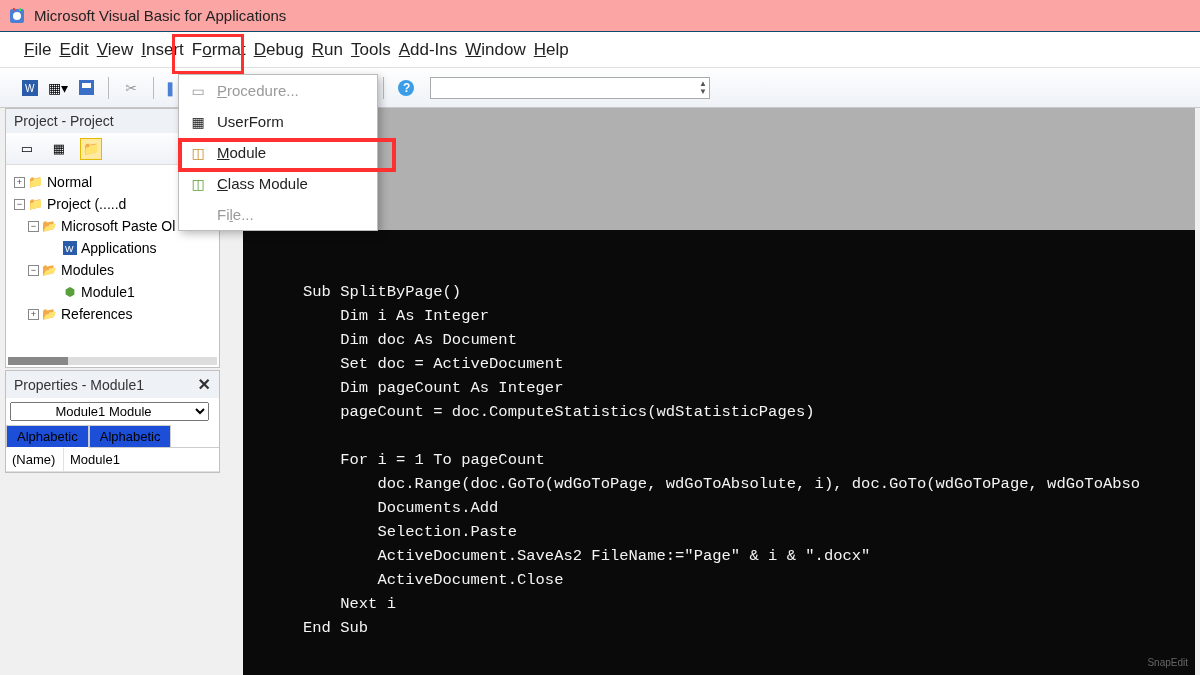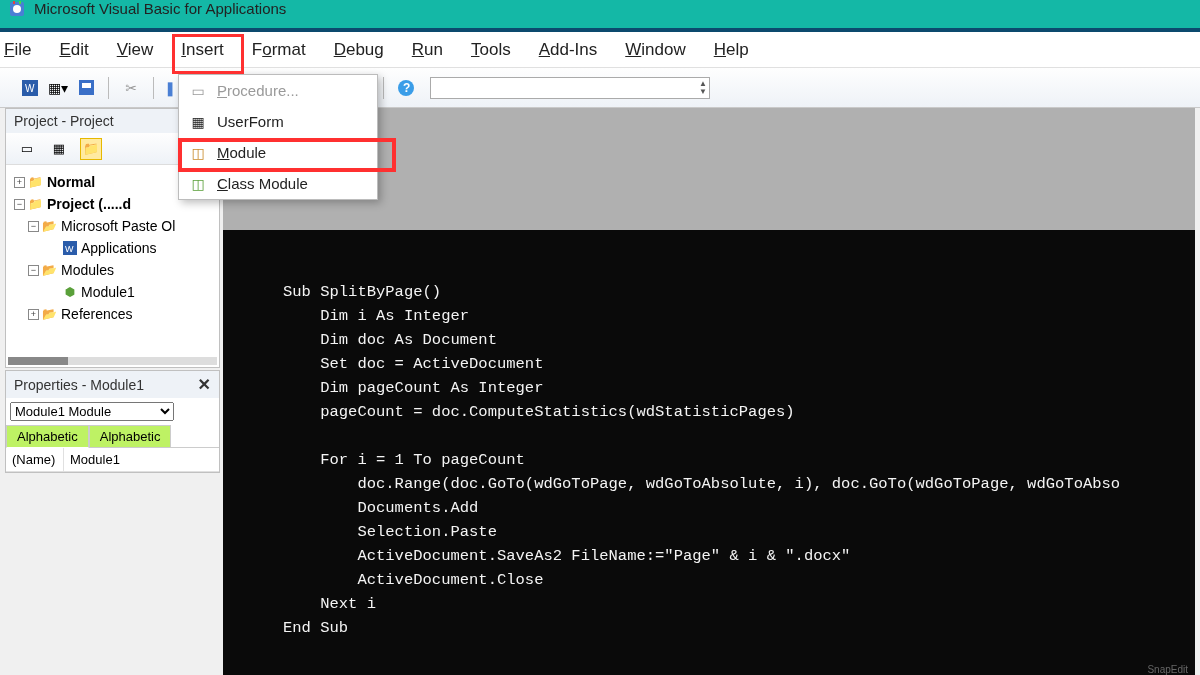--- a/index.html
+++ b/index.html
@@ -7,38 +7,38 @@
   font-family: "Segoe UI", Tahoma, sans-serif;
   font-size: 13px;
   background: #f0f0f0;
   width: 1200px;
   height: 675px;
   overflow: hidden;
   position: relative;
 }
 .titlebar {
   height: 32px;
-  background: #14b8a6;
-  display: flex;
-  align-items: flex-start;
+  background: #fca5a5;
+  display: flex;
+  align-items: center;
   padding-left: 8px;
   gap: 8px;
-  border-bottom: 4px solid #0c4a6e;
+  border-bottom: 1px solid #0c4a6e;
 }
 .app-icon {
   width: 18px; height: 18px;
 }
 .title-text { font-size: 15px; color: #222; }
 
 .menubar {
   height: 36px;
   background: #fff;
   display: flex;
   align-items: center;
-  gap: 20px;
+  padding-left: 20px;
   font-size: 17px;
   color: #222;
   border-bottom: 1px solid #e0e0e0;
 }
 .menubar .menu-item {
   cursor: default;
   padding: 4px 4px;
   position: relative;
 }
 .menubar .menu-item .u { text-decoration: underline; }
@@ -116,20 +116,21 @@
 .insert-menu .mi .icon { width: 18px; text-align:center; font-size:14px;}
 .insert-menu .mi .u { text-decoration: underline; }
 
 .main {
   position: absolute;
   top: 108px;
   left: 5px;
   right: 5px;
   bottom: 0;
   display: flex;
+  gap: 20px;
 }
 .left-col {
   width: 215px;
   display: flex;
   flex-direction: column;
   gap: 2px;
 }
 .panel {
   background: #fff;
   border: 1px solid #c0c0c0;
@@ -155,29 +156,29 @@
   font-size: 14px;
   overflow-x: auto;
   white-space: nowrap;
   height: 190px;
 }
 .tree-row { display:flex;align-items:center;gap:3px;height:22px;padding-left:4px;}
 .tree-row .exp { width:11px;height:11px;border:1px solid #888;display:flex;align-items:center;justify-content:center;font-size:9px;line-height:1;color:#444;}
 .tree-row .icn { width:16px;height:16px;display:flex;align-items:center;justify-content:center;font-size:12px;}
 .indent1 { padding-left: 18px; }
 .indent2 { padding-left: 38px; }
-.bold { font-weight: bold; text-align: center; }
+.bold { font-weight: normal; text-align: center; }
 .tree-scroll { height:8px;background:#ddd;margin:2px;}
 .tree-scroll-thumb { width:60px;height:8px;background:#888;}
 
 .props-panel { }
 .props-select { margin:4px; }
-.props-select select { width: 164px; font-size:13px;}
+.props-select select { width: 199px; font-size:13px;text-align:center;}
 .props-tabs { display:flex; }
-.props-tabs .tab { padding:3px 10px;border:1px solid #ccc;font-size:13px;background:#bef264;}
+.props-tabs .tab { padding:3px 10px;border:1px solid #ccc;font-size:13px;background:#1d4ed8;}
 .props-tabs .tab.active { border-bottom:1px solid #fff;}
 .props-grid { margin-top:-1px;border-top:1px solid #ccc;}
 .props-grid-row { display:flex;border-bottom:1px solid #e0e0e0;align-items:flex-end;}
 .props-grid-row div { padding:4px 6px;font-size:13px;}
 .pname { width:58px;border-right:1px solid #e0e0e0;}
 
 .code-area {
   flex: 1;
   background: #0a0a0a;
   color: #f4f4f4;
@@ -190,21 +191,21 @@
   margin-left: 3px;
   margin-top: 122px;
 }
 .gray-space {
   position:absolute;
   top:0; left:218px; right:0; height:122px;
   background:#b0b0b0;
 }
 .watermark {
   position:absolute;
-  bottom:0; right:12px;
+  bottom:7px; right:12px;
   font-size:10px;
   color:#666;
 }
 </style>
 </head>
 <body>
 
 <div class="titlebar">
   <span class="app-icon">
     <svg viewBox="0 0 18 18">
@@ -284,20 +285,24 @@
     <span>UserForm</span>
   </div>
   <div class="mi">
     <span class="icon" style="color:#c88a2a">◫</span>
     <span><span class="u">M</span>odule</span>
   </div>
   <div class="mi">
     <span class="icon" style="color:#5aa03a">◫</span>
     <span><span class="u">C</span>lass Module</span>
   </div>
+  <div class="mi disabled">
+    <span class="icon"></span>
+    <span>Fi<span class="u">l</span>e...</span>
+  </div>
 </div>
 
 <div class="main">
   <div class="gray-space"></div>
 
   <div class="left-col">
 
     <div class="panel">
       <div class="panel-title">
         <span>Project - Project</span>

